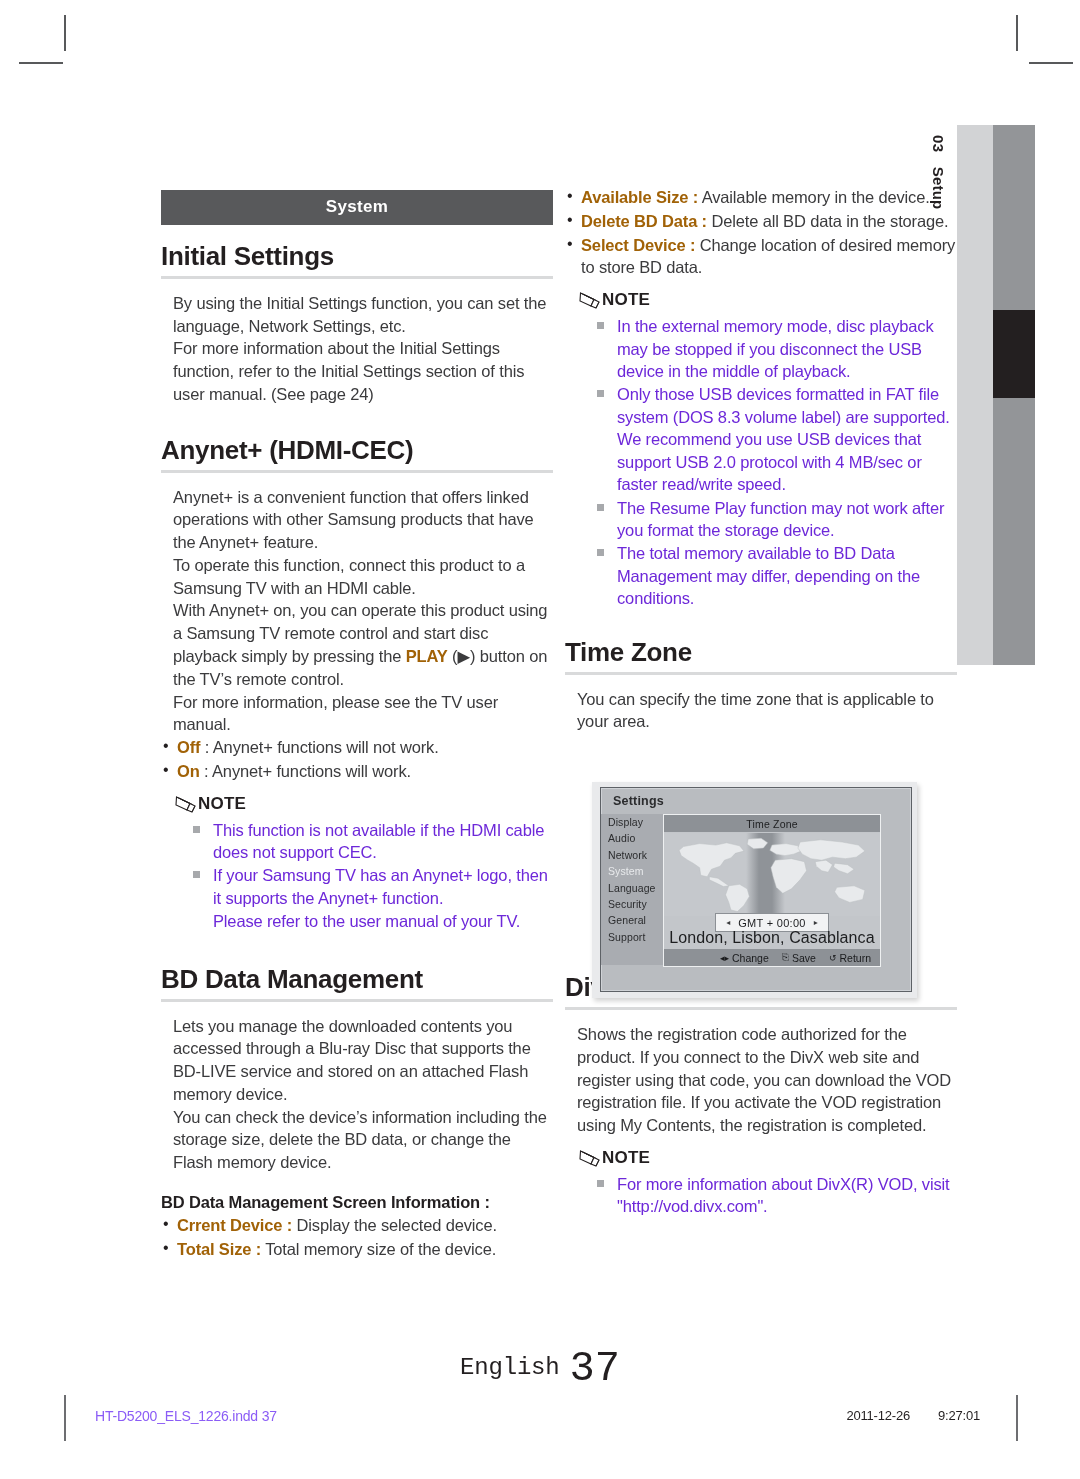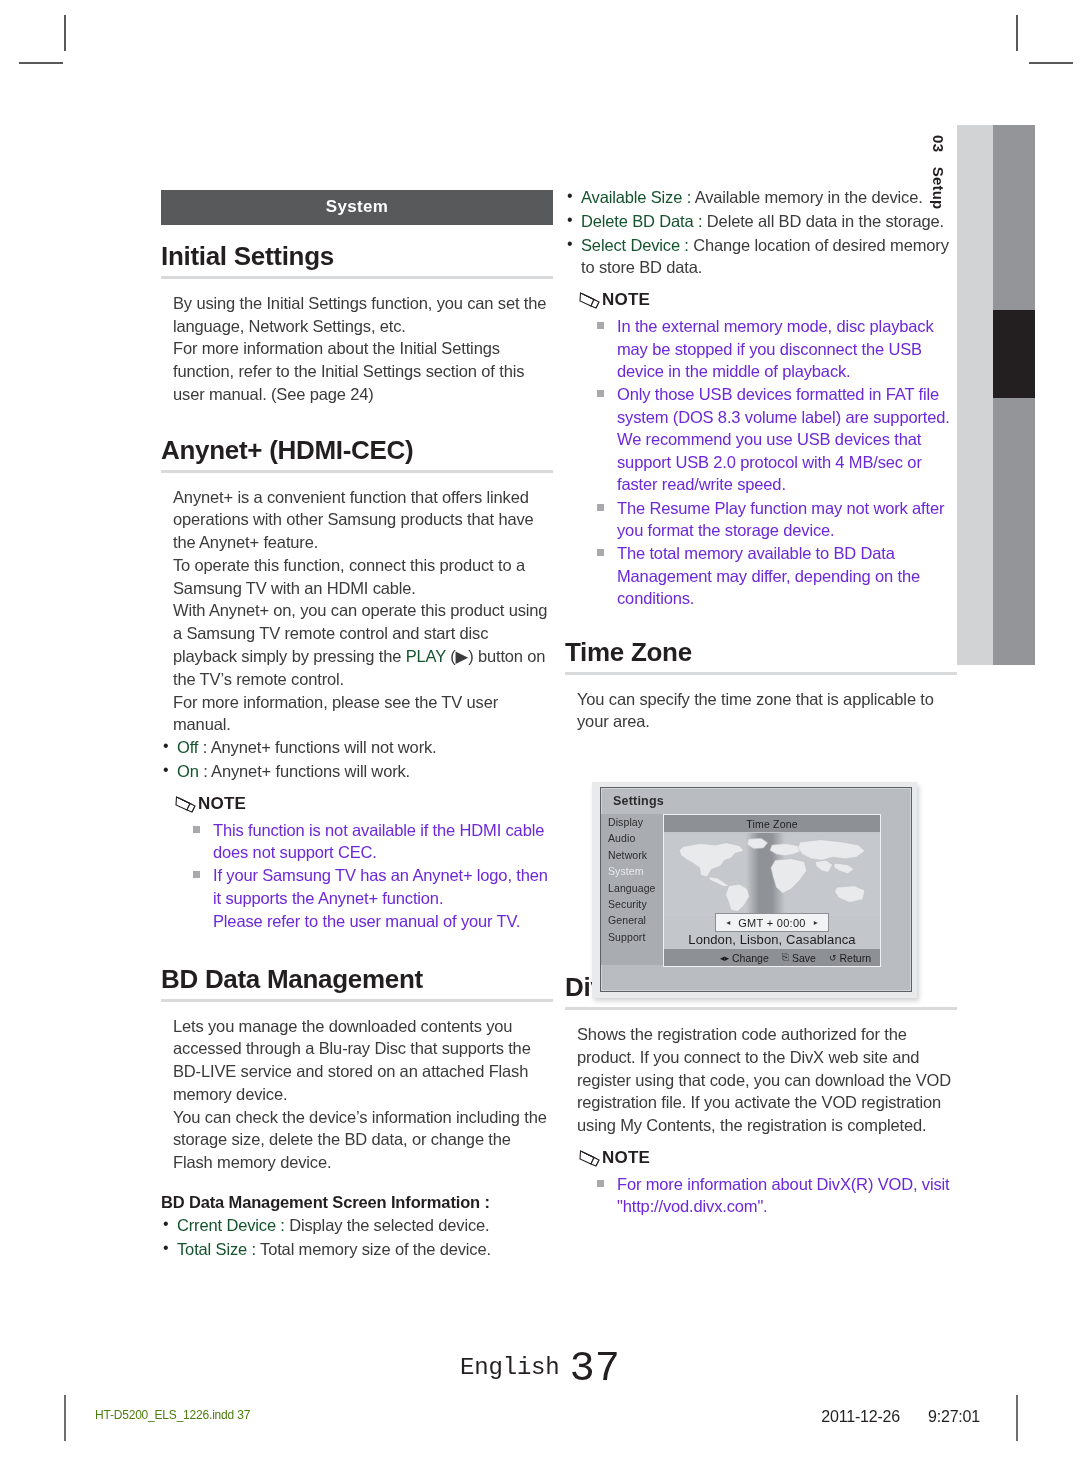--- a/index.html
+++ b/index.html
@@ -68,21 +68,21 @@
   .rule{height:3px;background:#d9dadb;margin-bottom:13px;}
   .heading-block{margin-bottom:0;}
 
   
   p.body{
     font-size:16.5px;line-height:1.38;margin:0 0 0 12px;color:#3b3b3d;
     letter-spacing:-.15px;
   }
   p.body + p.body{margin-top:0;}
   p.gap{margin-top:17px;}
-  .b{font-weight:normal;color:#14532d;}
+  .b{font-weight:bold;color:#a16207;}
 
   
   ul.bullets{list-style:none;margin:0;padding:0;}
   ul.bullets li{
     position:relative;padding-left:16px;
     font-size:16.5px;line-height:1.38;color:#3b3b3d;
     letter-spacing:-.15px;margin-bottom:1px;
   }
   ul.bullets li:before{
     content:"•";position:absolute;left:2px;top:-1px;
@@ -165,21 +165,21 @@
     position:absolute;left:50%;transform:translateX(-50%);
     bottom:34px;
     background:#f2f3f4;border:1px solid #8c9095;
     width:112px;height:17px;
     display:flex;align-items:center;justify-content:center;gap:8px;
   }
   .gmt-box .arr{font-size:8px;color:#3a3b3d;}
   .gmt-box .gmt-val{font-size:11px;color:#1d1e20;letter-spacing:.3px;}
   .gmt-city{
     position:absolute;left:0;right:0;bottom:19px;text-align:center;
-    font-size:13px;color:#1d1e20;letter-spacing:.1px;
+    font-size:16px;color:#1d1e20;letter-spacing:.1px;
   }
   .panel-footer{
     position:absolute;left:0;right:0;bottom:0;height:17px;
     background:#8d9196;
     display:flex;align-items:center;justify-content:flex-end;
     gap:13px;padding-right:9px;
   }
   .panel-footer .fitem{
     font-size:10.5px;color:#1a1b1d;display:flex;align-items:center;gap:3px;
   }
@@ -190,25 +190,25 @@
     position:absolute;left:0;right:0;top:1345px;text-align:center;font-family:Liberation Mono, monospace;
   }
   #page-footer .lang{
     font-size:24px;color:#231f20;letter-spacing:-.2px;
   }
   #page-footer .pnum{
     font-size:42px;color:#231f20;margin-left:10px;vertical-align:-6px;
   }
   #foot-left{
     position:absolute;left:95px;top:1408px;
-    font-size:12px;color:#4d7c0f;letter-spacing:-.2px;
+    font-size:14px;color:#8b5cf6;letter-spacing:-.2px;
   }
   #foot-right{
     position:absolute;right:100px;top:1408px;
-    font-size:16px;color:#231f20;letter-spacing:-.2px;
+    font-size:13px;color:#231f20;letter-spacing:-.2px;
     display:flex;gap:28px;
   }
   .foot-rule{position:absolute;background:#6d6e71;width:2px;height:46px;}
 </style>
 </head>
 <body>
 
 <div class="crop v" style="left:64px;top:15px;"></div>
 <div class="crop h" style="left:19px;top:62px;"></div>
 <div class="crop v" style="left:1016px;top:15px;"></div>

